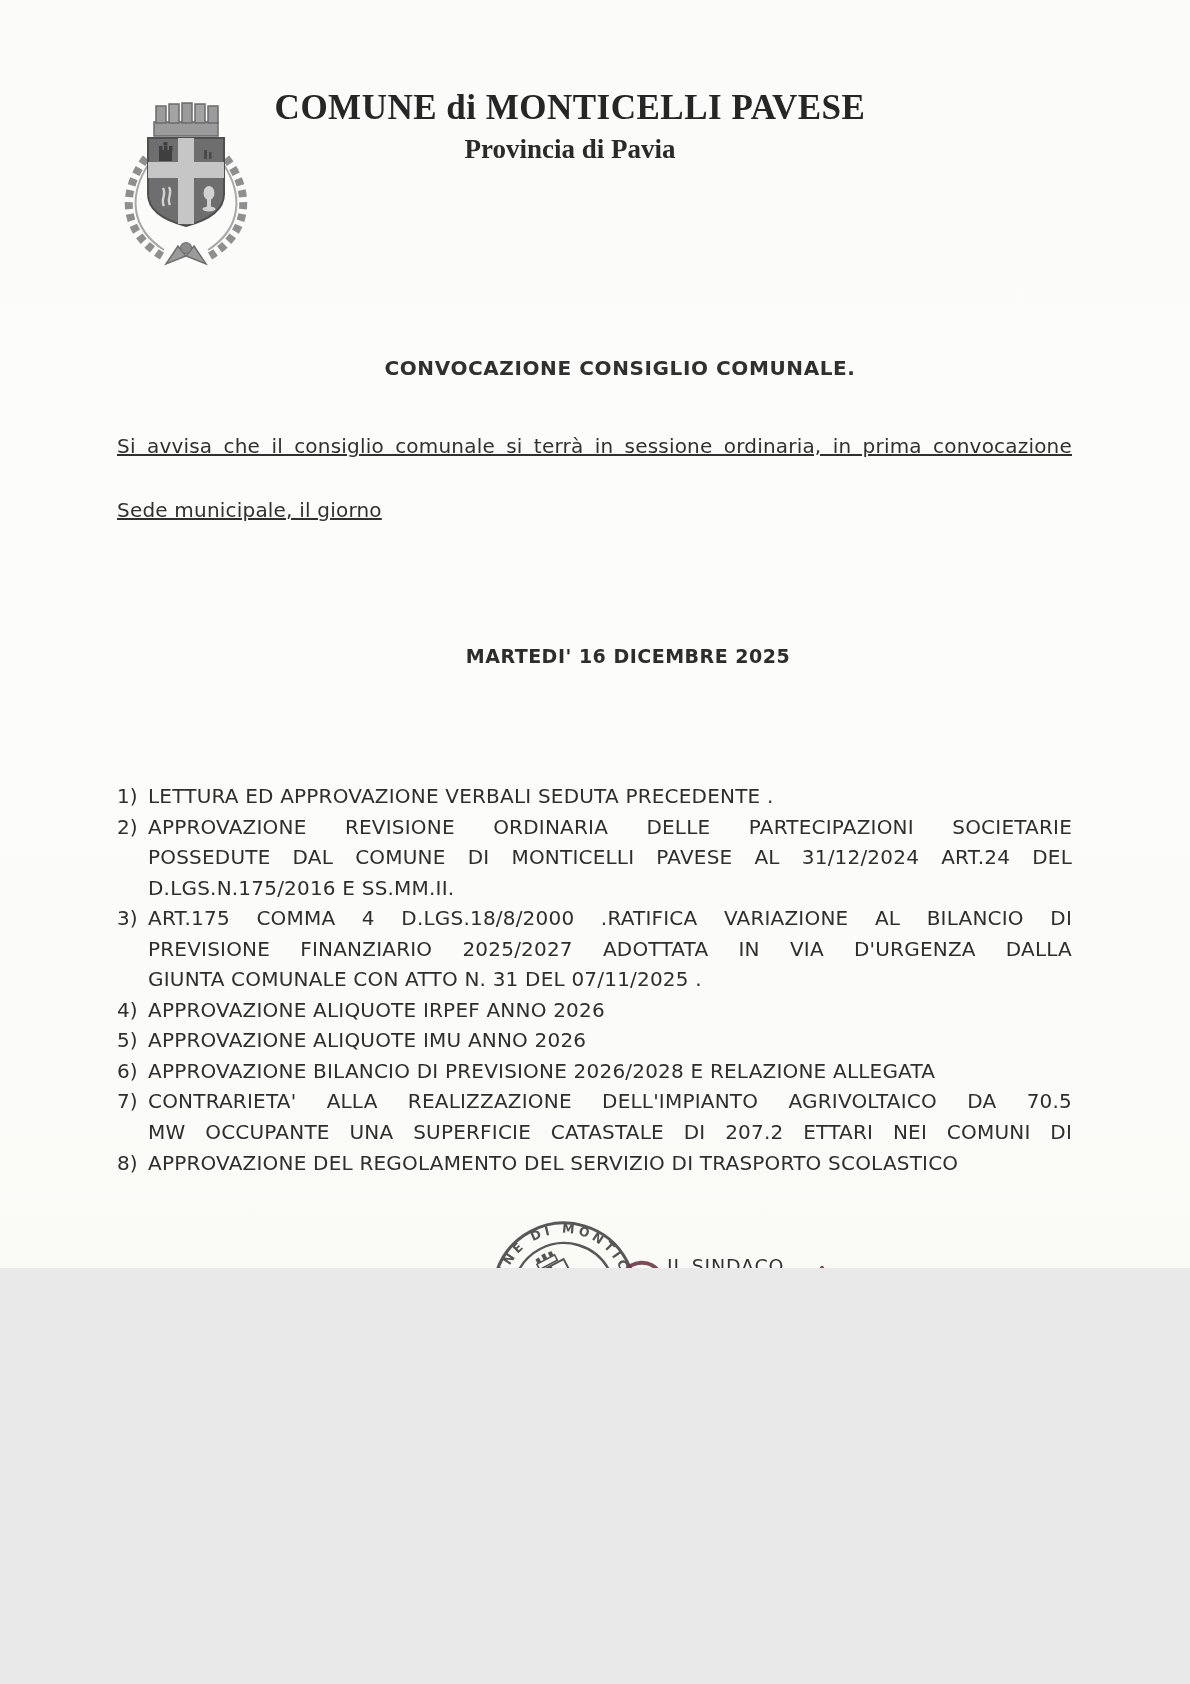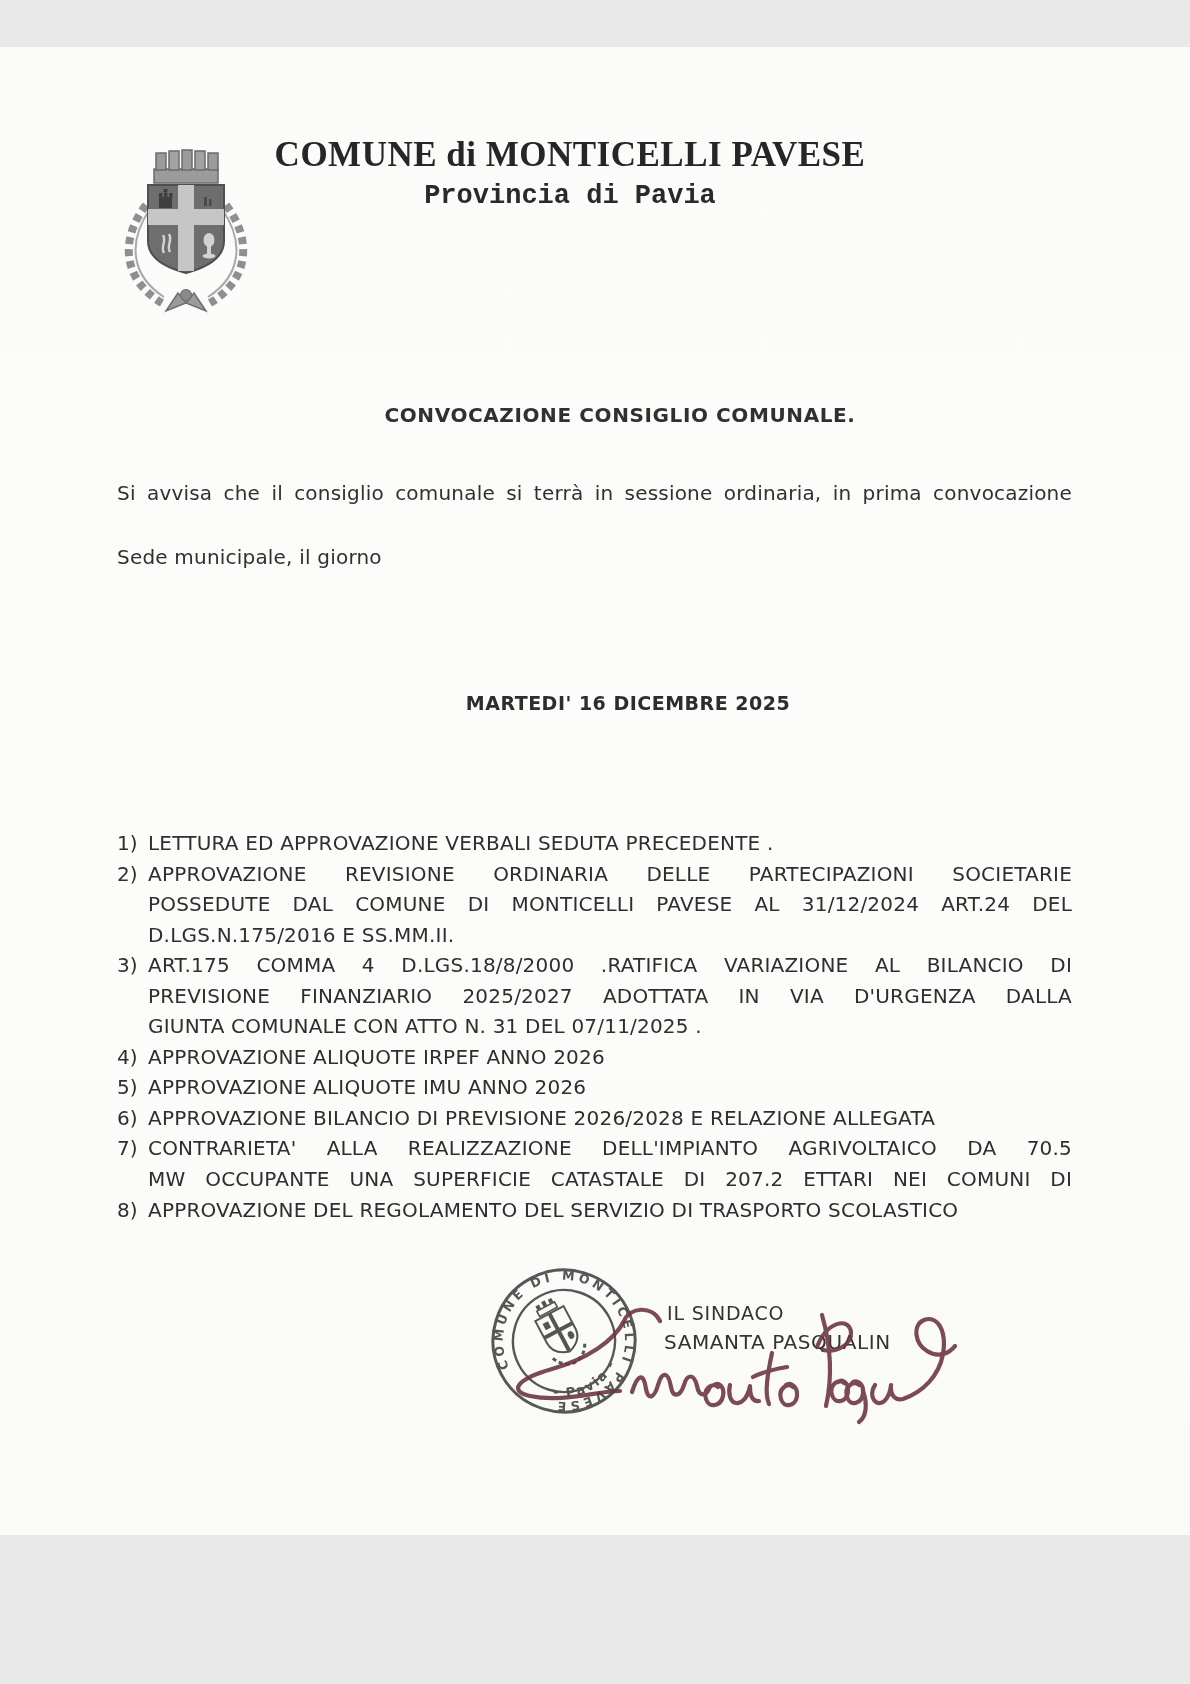--- a/index.html
+++ b/index.html
@@ -3,44 +3,44 @@
 <meta charset="utf-8">
 <style>
   html,body{margin:0;padding:0;}
   body{
     width:1190px;height:1684px;
     background:#e9e9e9;
     font-family:"DejaVu Sans",sans-serif;
     -webkit-font-smoothing:antialiased;
   }
   .page{
-    position:relative;width:1190px;height:1488px;
+    position:relative;width:1190px;height:1268px;
     background:linear-gradient(180deg,#fbfbf9 0%,#fcfcfb 55%,#fafaf7 100%);
-    color:#2b2b2b;overflow:hidden;margin-top:47px;
+    color:#2b2b2b;overflow:hidden;
   }
   
   .crest{position:absolute;left:112px;top:98px;width:148px;height:168px;}
   .header-text{position:absolute;left:240px;top:88px;width:660px;text-align:center;}
   .h-title{
     font-family:"Liberation Serif",serif;font-weight:bold;font-size:35px;
     letter-spacing:.5px;color:#262626;line-height:40px;
   }
   .h-sub{
-    font-family:Liberation Mono, monospace;font-weight:bold;font-size:27px;
+    font-family:Liberation Serif, serif;font-weight:bold;font-size:27px;
     color:#2a2a2a;line-height:32px;margin-top:5px;
   }
   
   .notice-heading{
     position:absolute;left:0;top:356px;width:1190px;text-align:center;
     font-size:20px;font-weight:600;letter-spacing:.6px;color:#303030;
     transform:translateX(25px);
   }
   
   .body-para{position:absolute;left:117px;top:414px;width:955px;font-size:20px;color:#303030;}
-  .bline{line-height:64px;height:64px;letter-spacing:.2px;}
+  .bline{line-height:64px;height:64px;letter-spacing:.2px;text-decoration:underline;}
   .just{text-align:justify;text-align-last:justify;text-justify:inter-word;}
   
   .date-line{
     position:absolute;left:0;top:645px;width:1190px;text-align:center;
     font-size:19px;font-weight:bold;letter-spacing:.5px;color:#2d2d2d;
     transform:translateX(33px);
   }
   .agenda-heading{
     position:absolute;left:0;top:712px;width:1190px;text-align:center;
     font-size:20px;font-weight:bold;letter-spacing:.8px;color:#2d2d2d;

